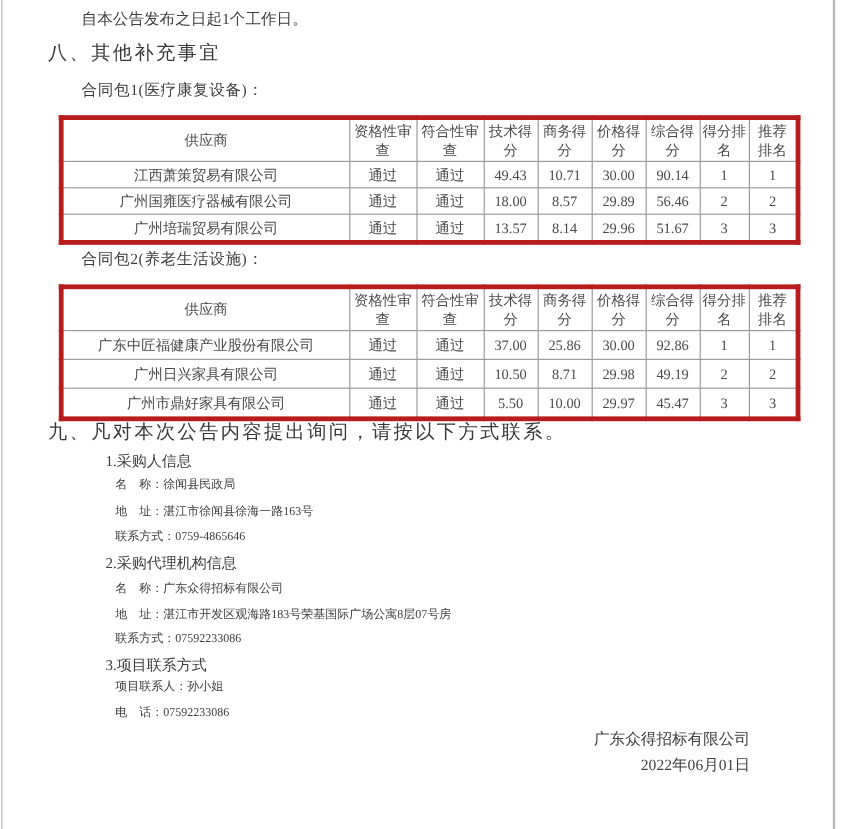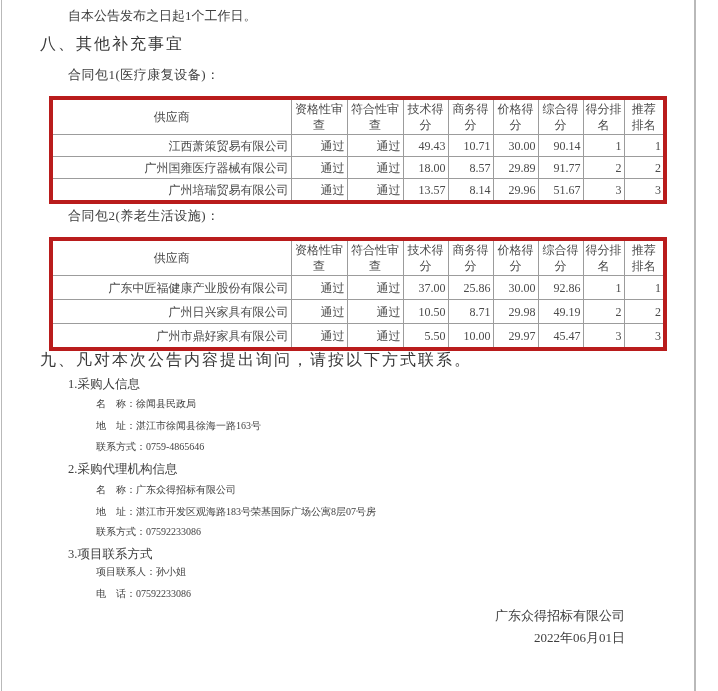--- a/index.html
+++ b/index.html
@@ -13,40 +13,40 @@
   .page { position:relative; width:667px; height:691px; background:#fff; }
   .edge-line { position:absolute; top:0; bottom:0; background:#b9b9b9; }
   .edge-left { left:1px; width:1px; }
   .edge-right { left:694px; width:2px; }
 
   .abs { position:absolute; white-space:nowrap; }
 
   .intro { font-size:13px; }
   .sec-heading { font-size:16px; letter-spacing:2px; color:#383838;font-family:Liberation Mono, monospace; }
   .pkg-label { font-size:13px; letter-spacing:0.5px; }
-  .sub-heading { font-size:12.5px; }
+  .sub-heading { font-size:12.5px;margin-left:20px; }
   .contact-line { font-size:10px; }
   .footer-line { font-size:13px; }
 
   table.score {
     position:absolute; left:49px; width:614px;
     border-collapse:collapse; table-layout:fixed;
     border:4px solid #b91c1c;
     font-size:12px; color:#4a4a4a;
   }
   table.score th, table.score td {
     border:1px solid #9c9c9c;
     text-align:center; vertical-align:middle;
     font-weight:normal;
     padding:1px 2px;
     line-height:16px;
     overflow:hidden;
   }
   table.score thead th { height:32px; }
-  table.score tbody td { height:19px;text-align:right; }
+  table.score tbody td { height:19px; }
   #table2.score tbody td { height:21px; }
 </style>
 </head>
 <body>
 
 <div class="page">
   <div class="edge-line edge-left"></div>
   <div class="edge-line edge-right"></div>
 
   <div class="abs intro" style="left:68px; top:7px;">自本公告发布之日起1个工作日。</div>
@@ -92,21 +92,21 @@
         <td>1</td>
         <td>1</td>
       </tr>
       <tr>
         <td>广州国雍医疗器械有限公司</td>
         <td>通过</td>
         <td>通过</td>
         <td>18.00</td>
         <td>8.57</td>
         <td>29.89</td>
-        <td>91.77</td>
+        <td>56.46</td>
         <td>2</td>
         <td>2</td>
       </tr>
       <tr>
         <td>广州培瑞贸易有限公司</td>
         <td>通过</td>
         <td>通过</td>
         <td>13.57</td>
         <td>8.14</td>
         <td>29.96</td>

